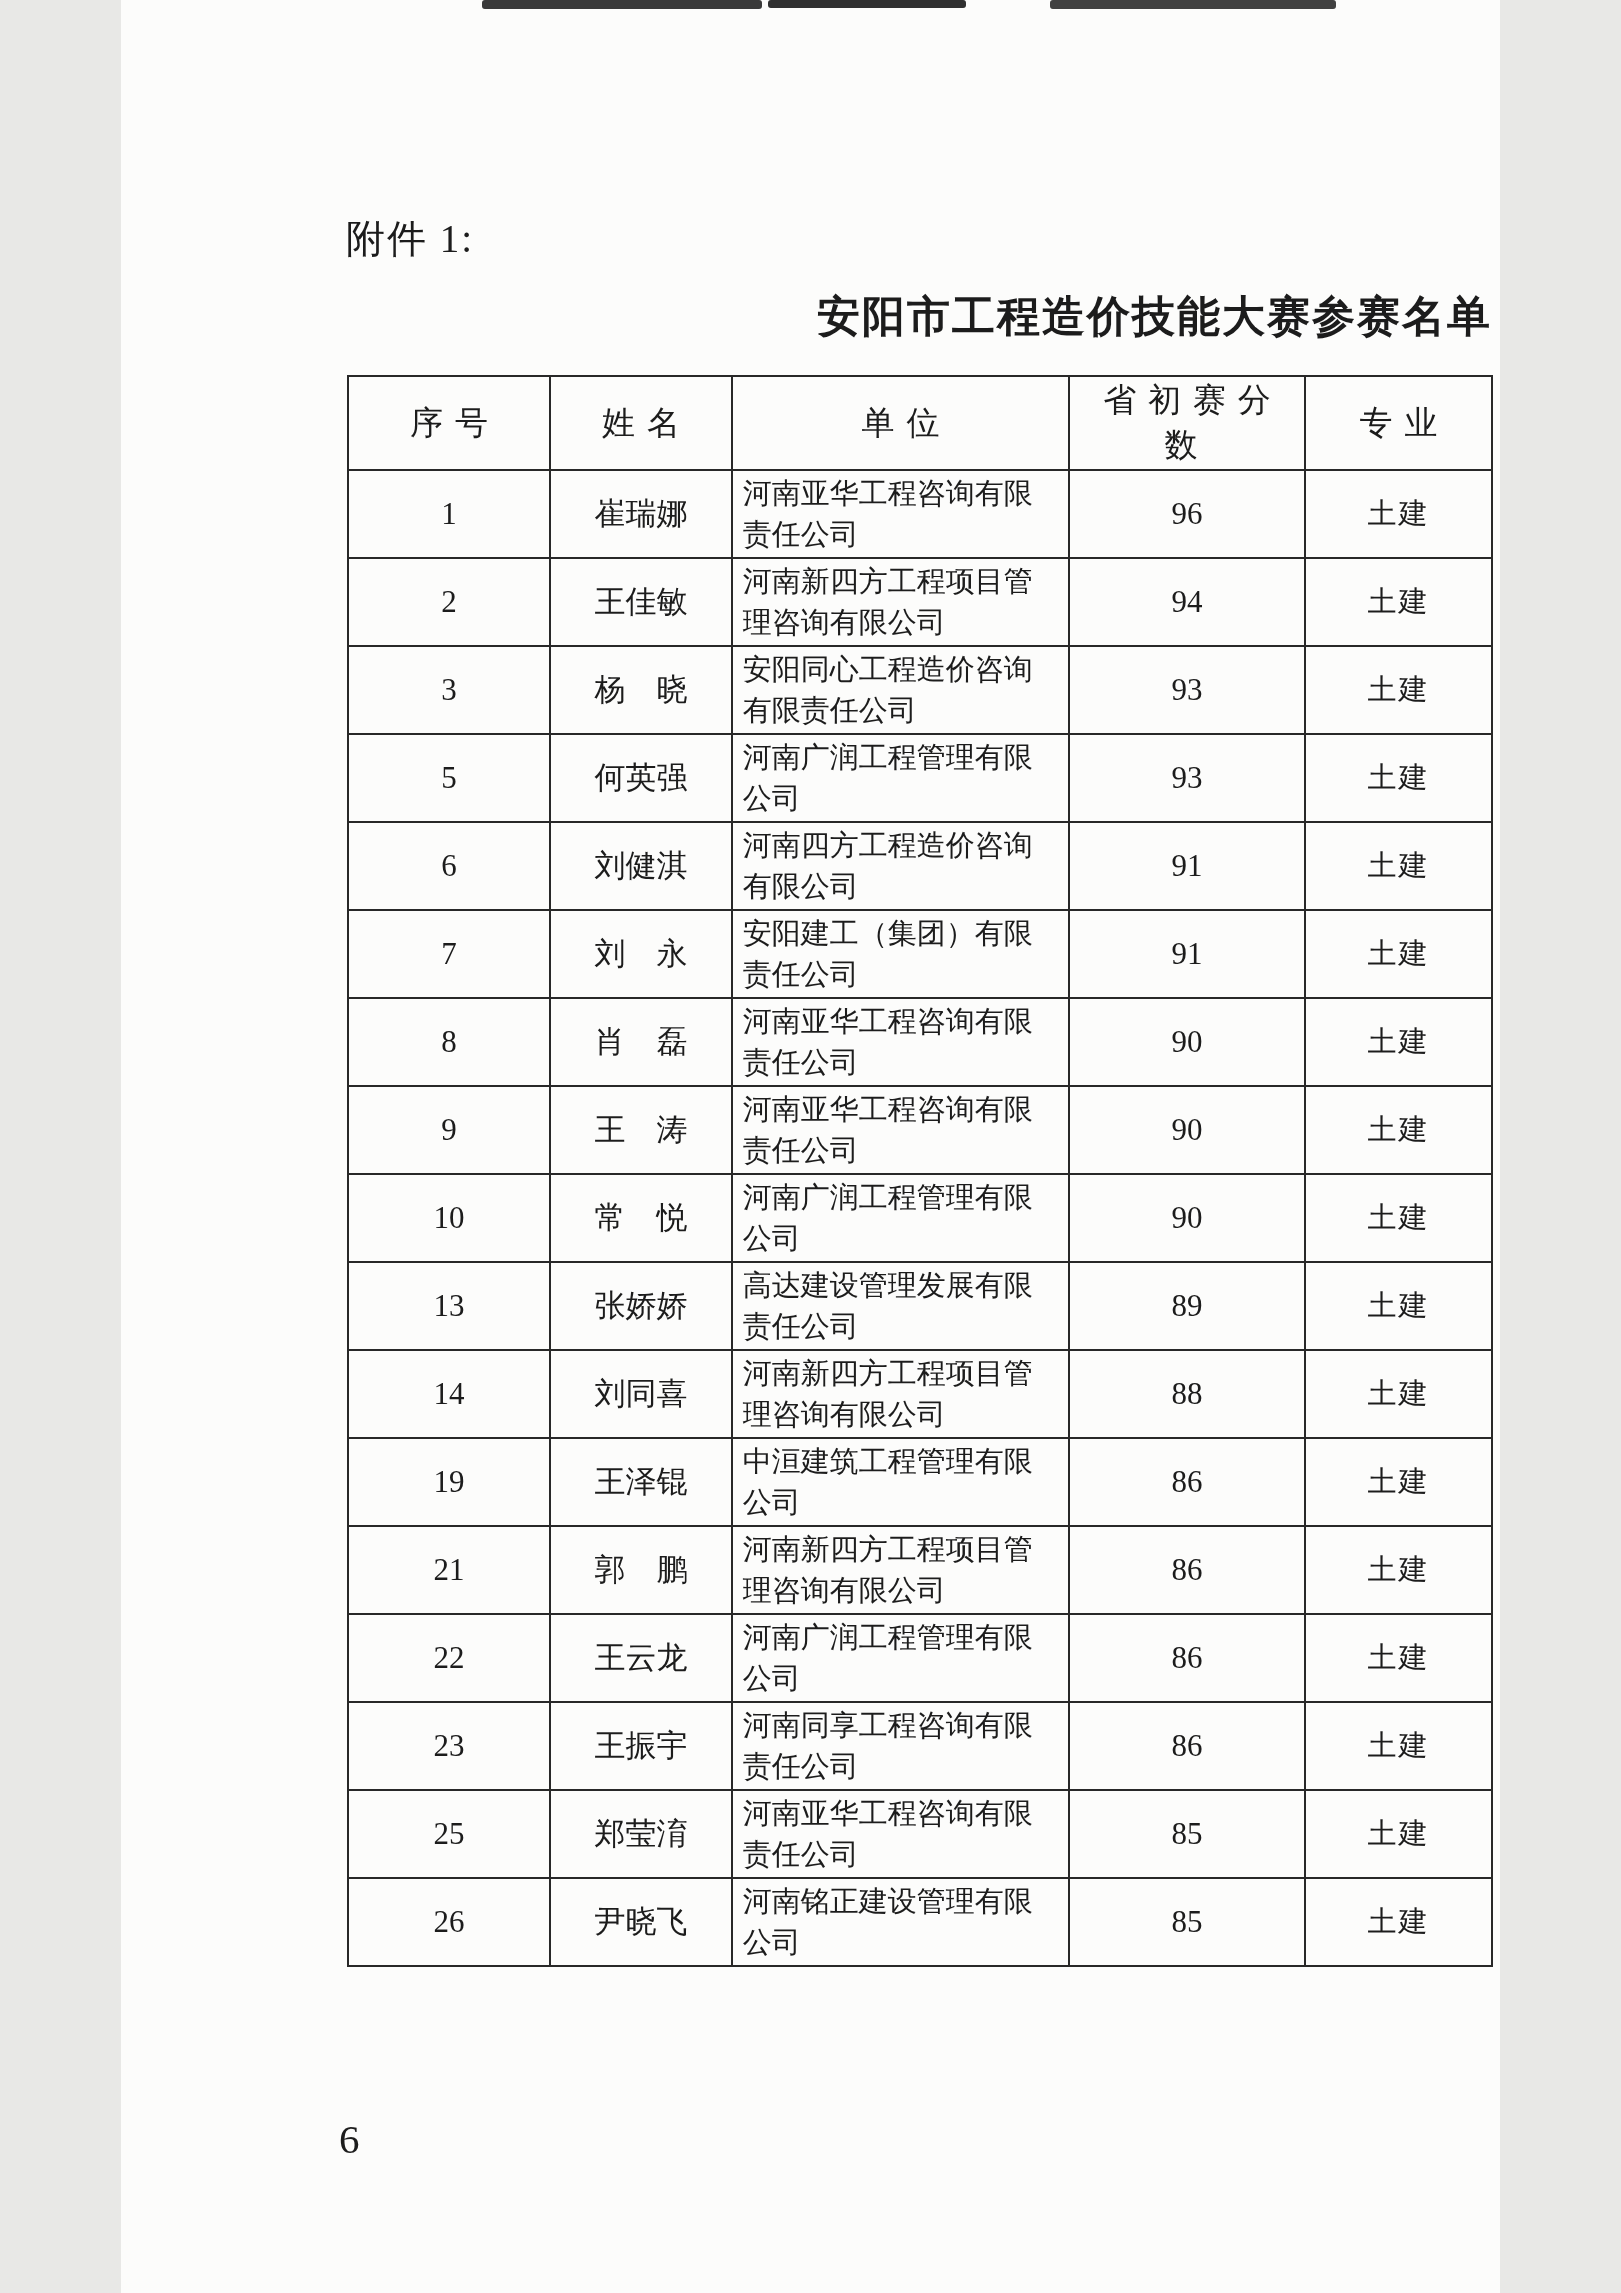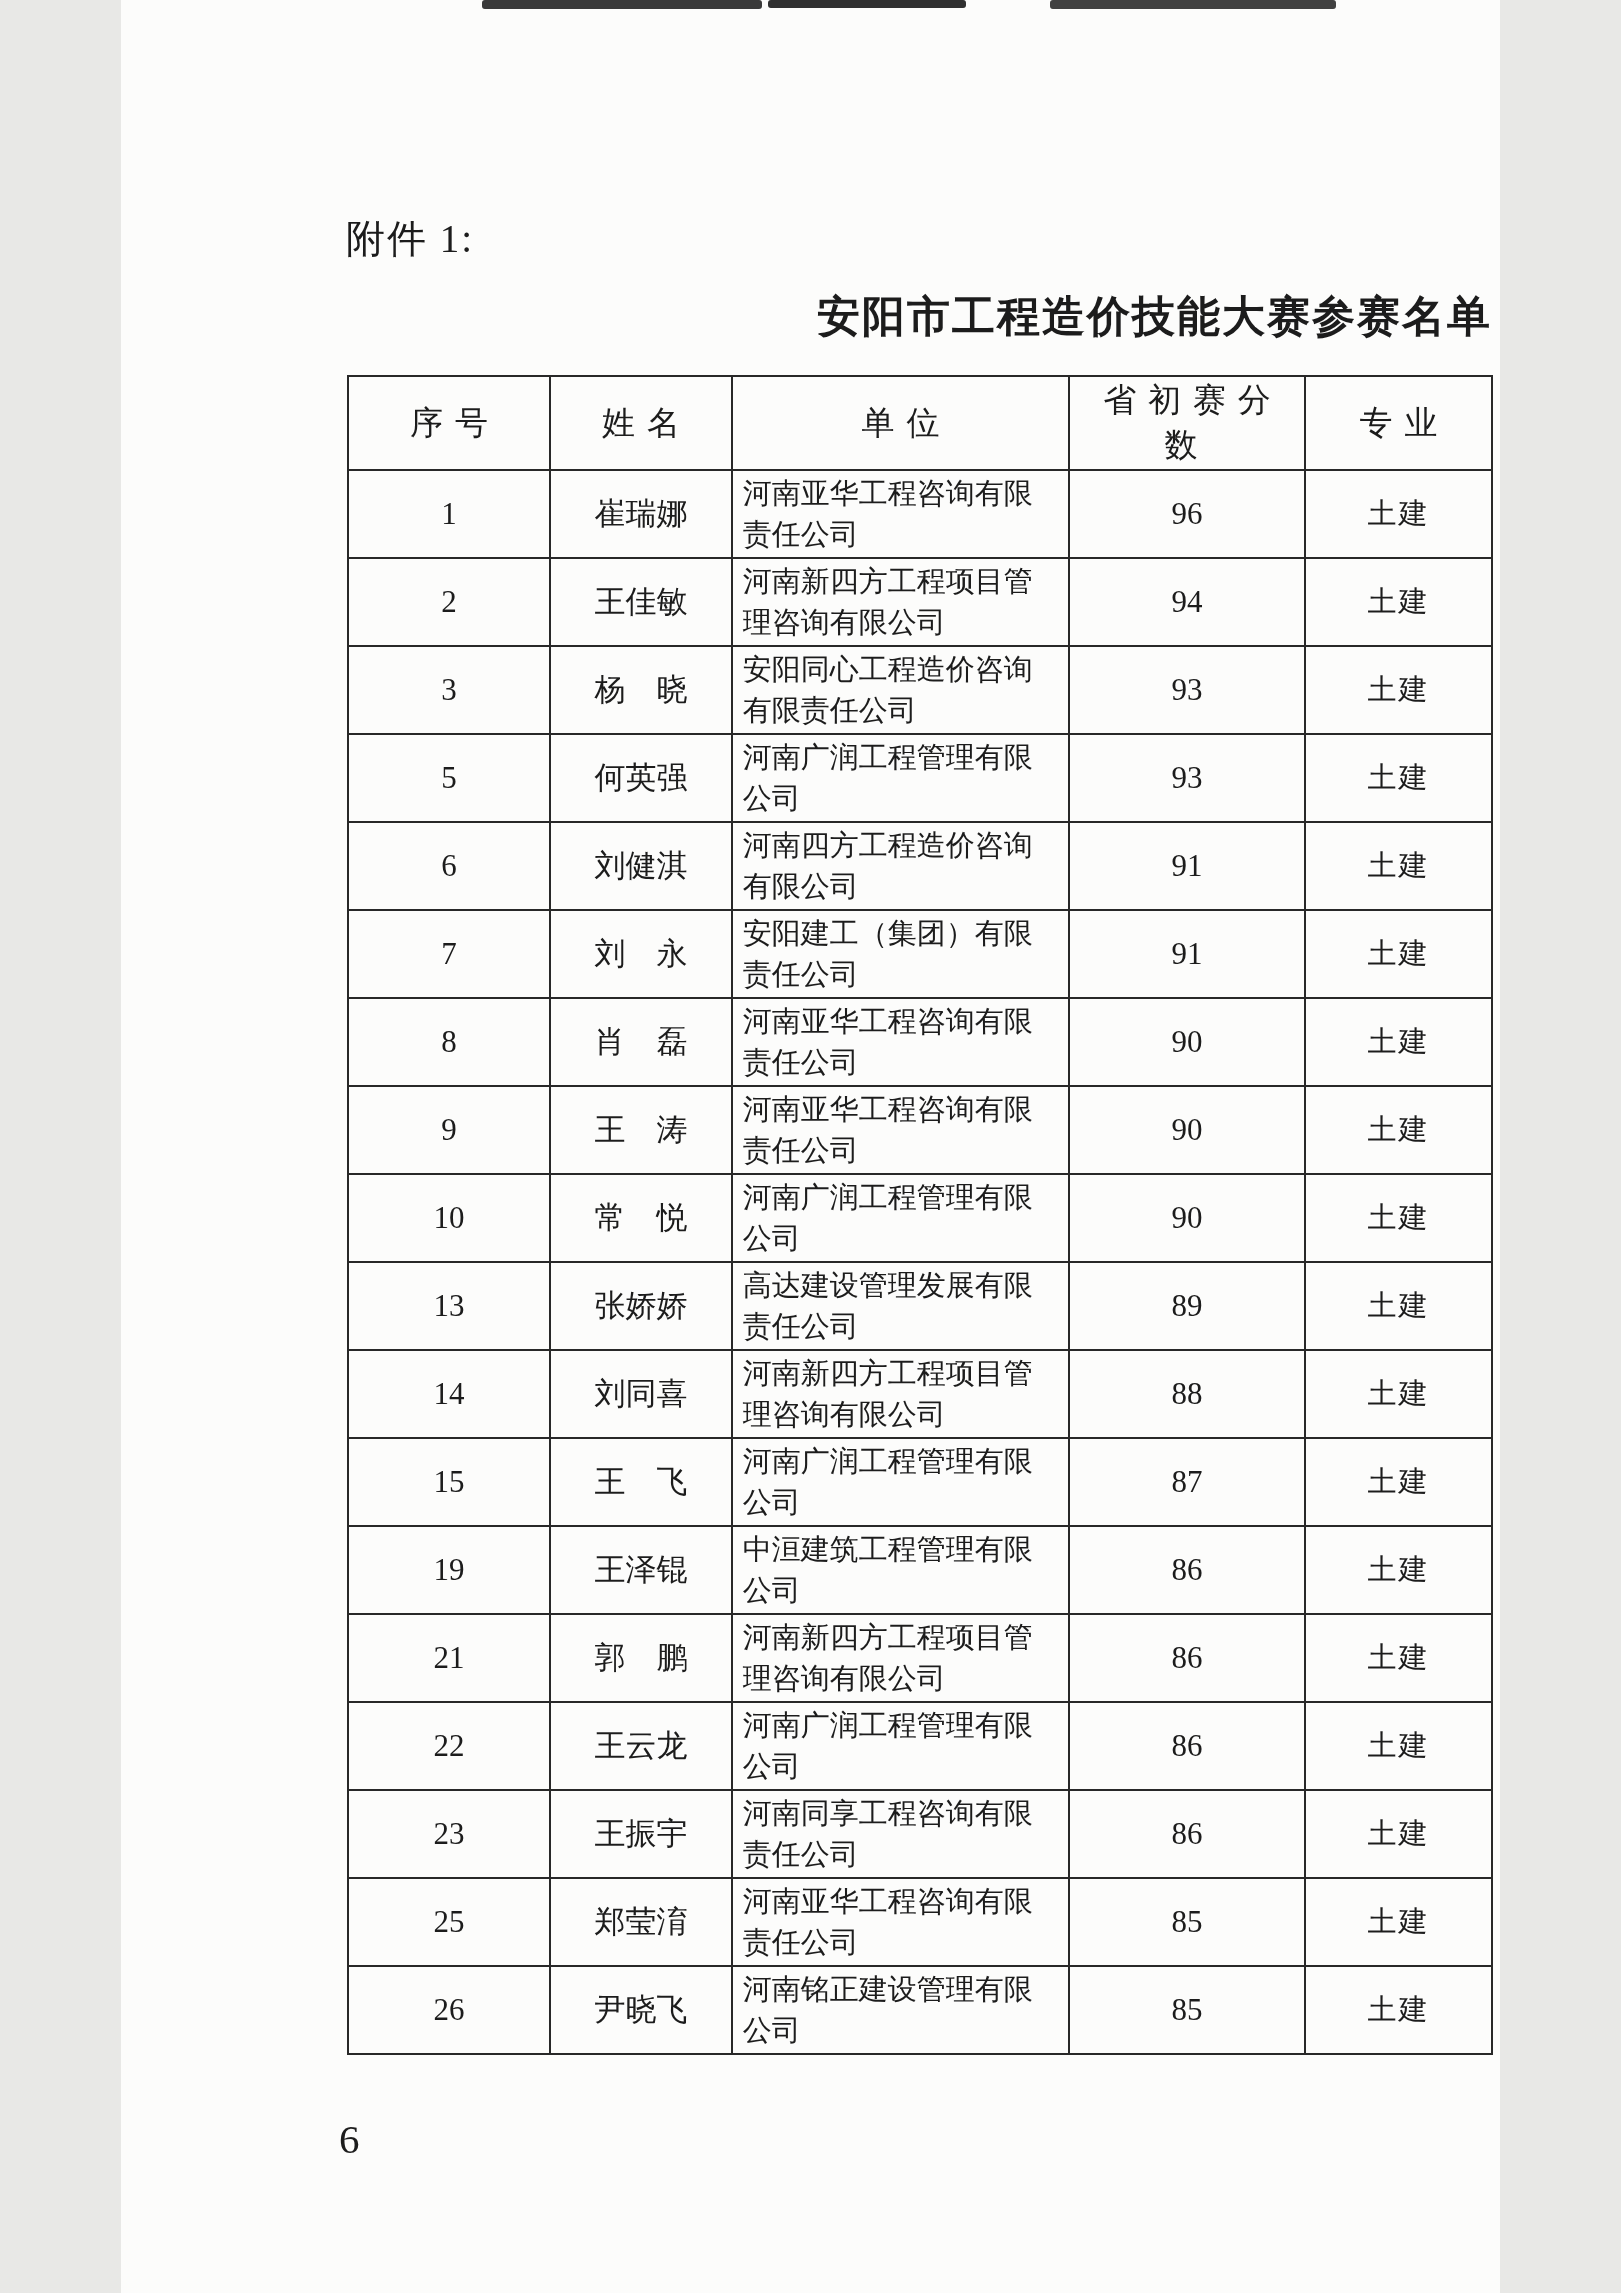--- a/index.html
+++ b/index.html
@@ -159,27 +159,20 @@
           <td class="col-major">土建</td>
         </tr>
         <tr>
           <td class="col-no">14</td>
           <td class="col-name">刘同喜</td>
           <td class="col-unit">河南新四方工程项目管理咨询有限公司</td>
           <td class="col-score">88</td>
           <td class="col-major">土建</td>
         </tr>
         <tr>
-          <td class="col-no">15</td>
-          <td class="col-name">王　飞</td>
-          <td class="col-unit">河南广润工程管理有限公司</td>
-          <td class="col-score">87</td>
-          <td class="col-major">土建</td>
-        </tr>
-        <tr>
           <td class="col-no">19</td>
           <td class="col-name">王泽锟</td>
           <td class="col-unit">中洹建筑工程管理有限公司</td>
           <td class="col-score">86</td>
           <td class="col-major">土建</td>
         </tr>
         <tr>
           <td class="col-no">21</td>
           <td class="col-name">郭　鹏</td>
           <td class="col-unit">河南新四方工程项目管理咨询有限公司</td>

